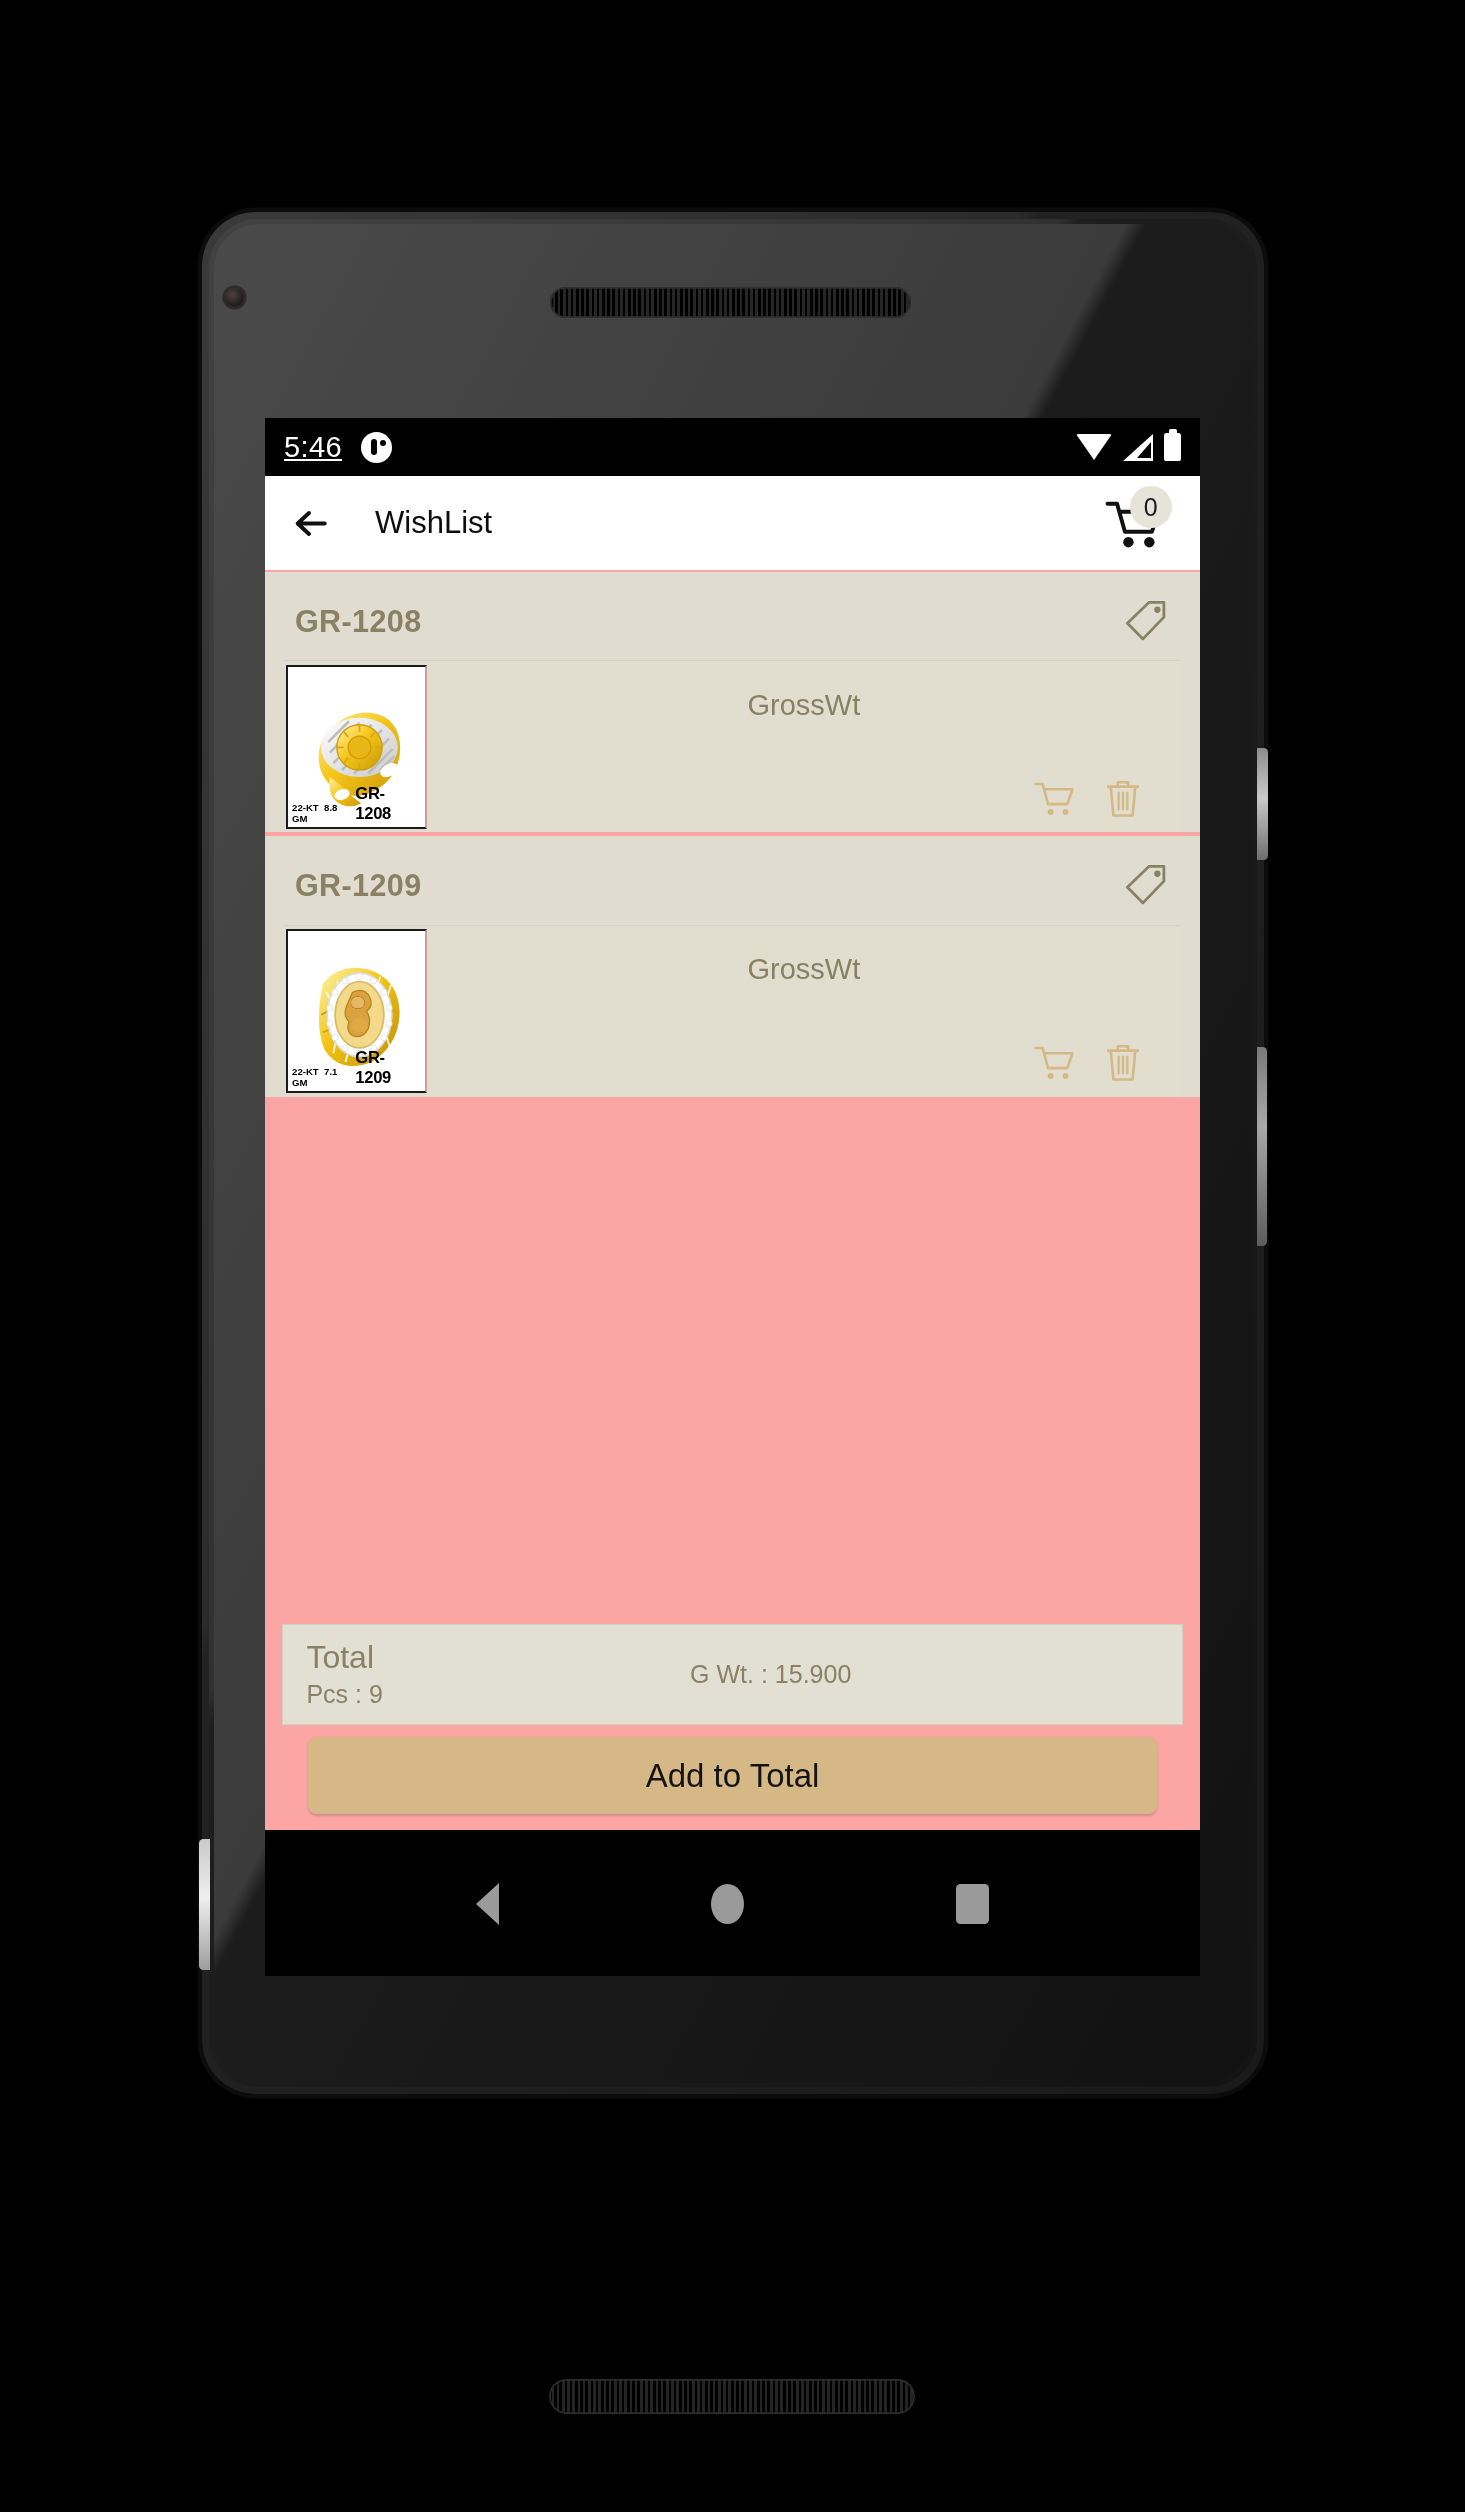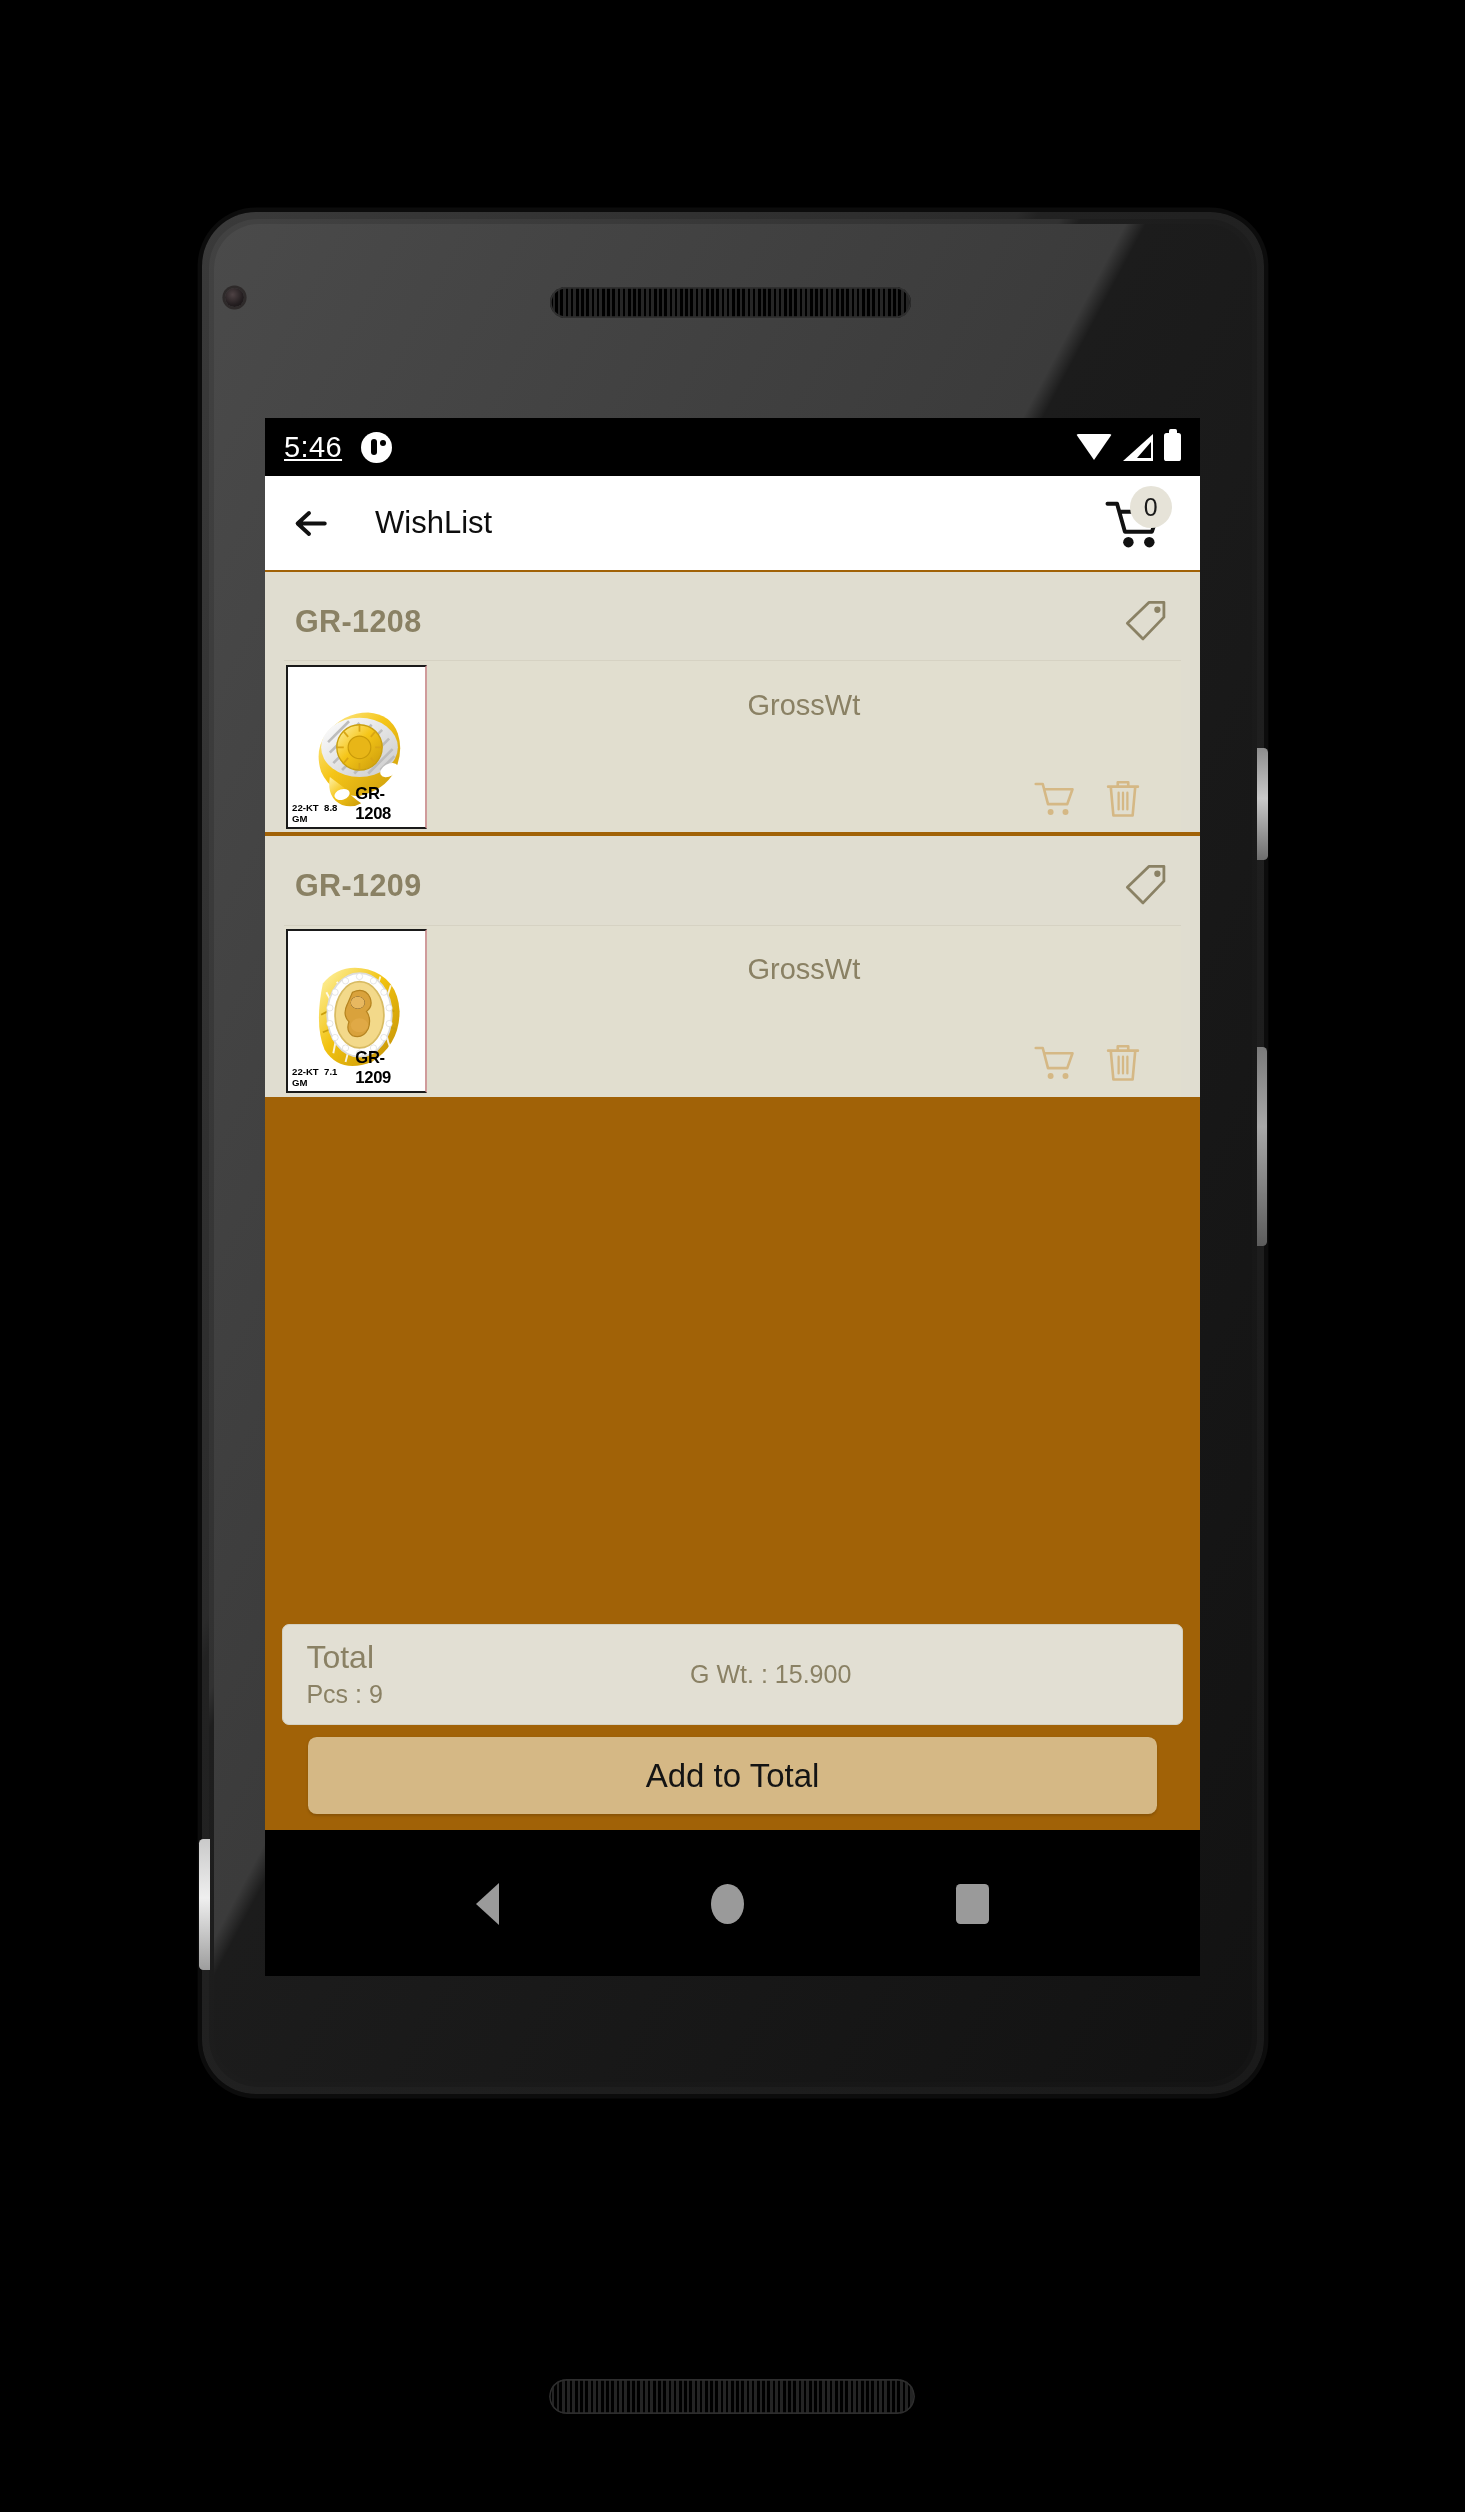--- a/index.html
+++ b/index.html
@@ -241,21 +241,21 @@
     background: #e6e3d8;
     color: #1a1a1a;
     font-size: 25px;
     display: flex;
     align-items: center;
     justify-content: center;
   }
 
   
   .list-body {
-    background: #a16207;
+    background: #fca5a5;
     height: 1260px;
     display: flex;
     flex-direction: column;
     position: relative;
   }
   .items-scroll {
     flex: 1;
     overflow: hidden;
     padding-top: 1.7px;
   }
@@ -348,21 +348,21 @@
   }
   .act-icon { width: 42px; height: 42px; cursor: pointer; }
 
   
   .bottom-area {
     padding: 0 17.4px 15.7px 17.4px;
   }
   .total-box {
     background: #e2dfd3;
     border: 1.7px solid #d4d0c0;
-    border-radius: 7px;
+    border-radius: 0;
     height: 101px;
     display: flex;
     align-items: center;
     padding: 0 23px;
     box-sizing: border-box;
     margin-bottom: 12.2px;
   }
   .total-left { display: flex; flex-direction: column; }
   .total-word { font-size: 32px; color: #8a8164; line-height: 1.05; }
   .total-pcs { font-size: 25px; color: #8a8164; margin-top: 5.2px; }

